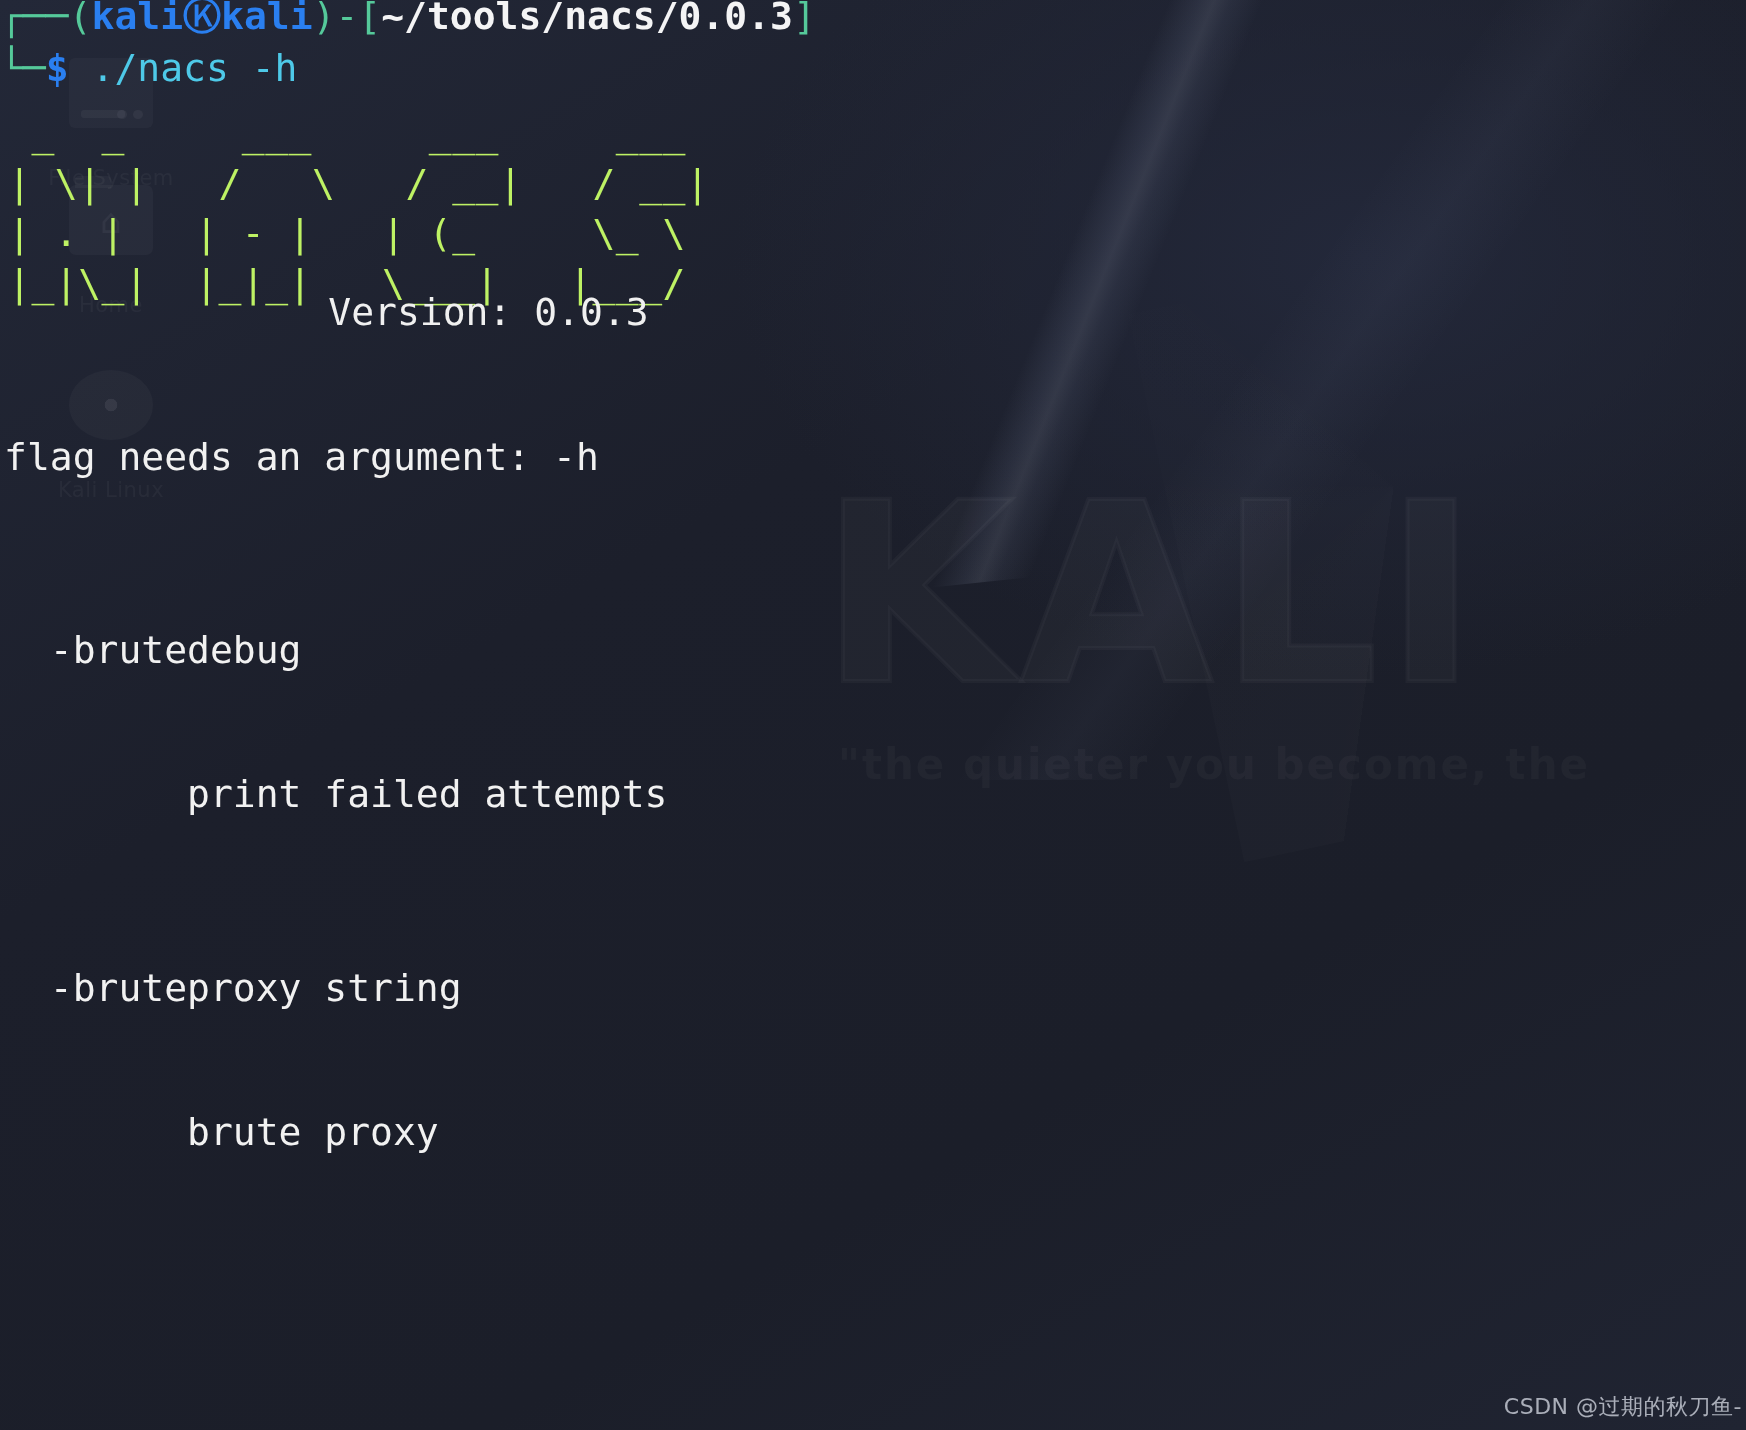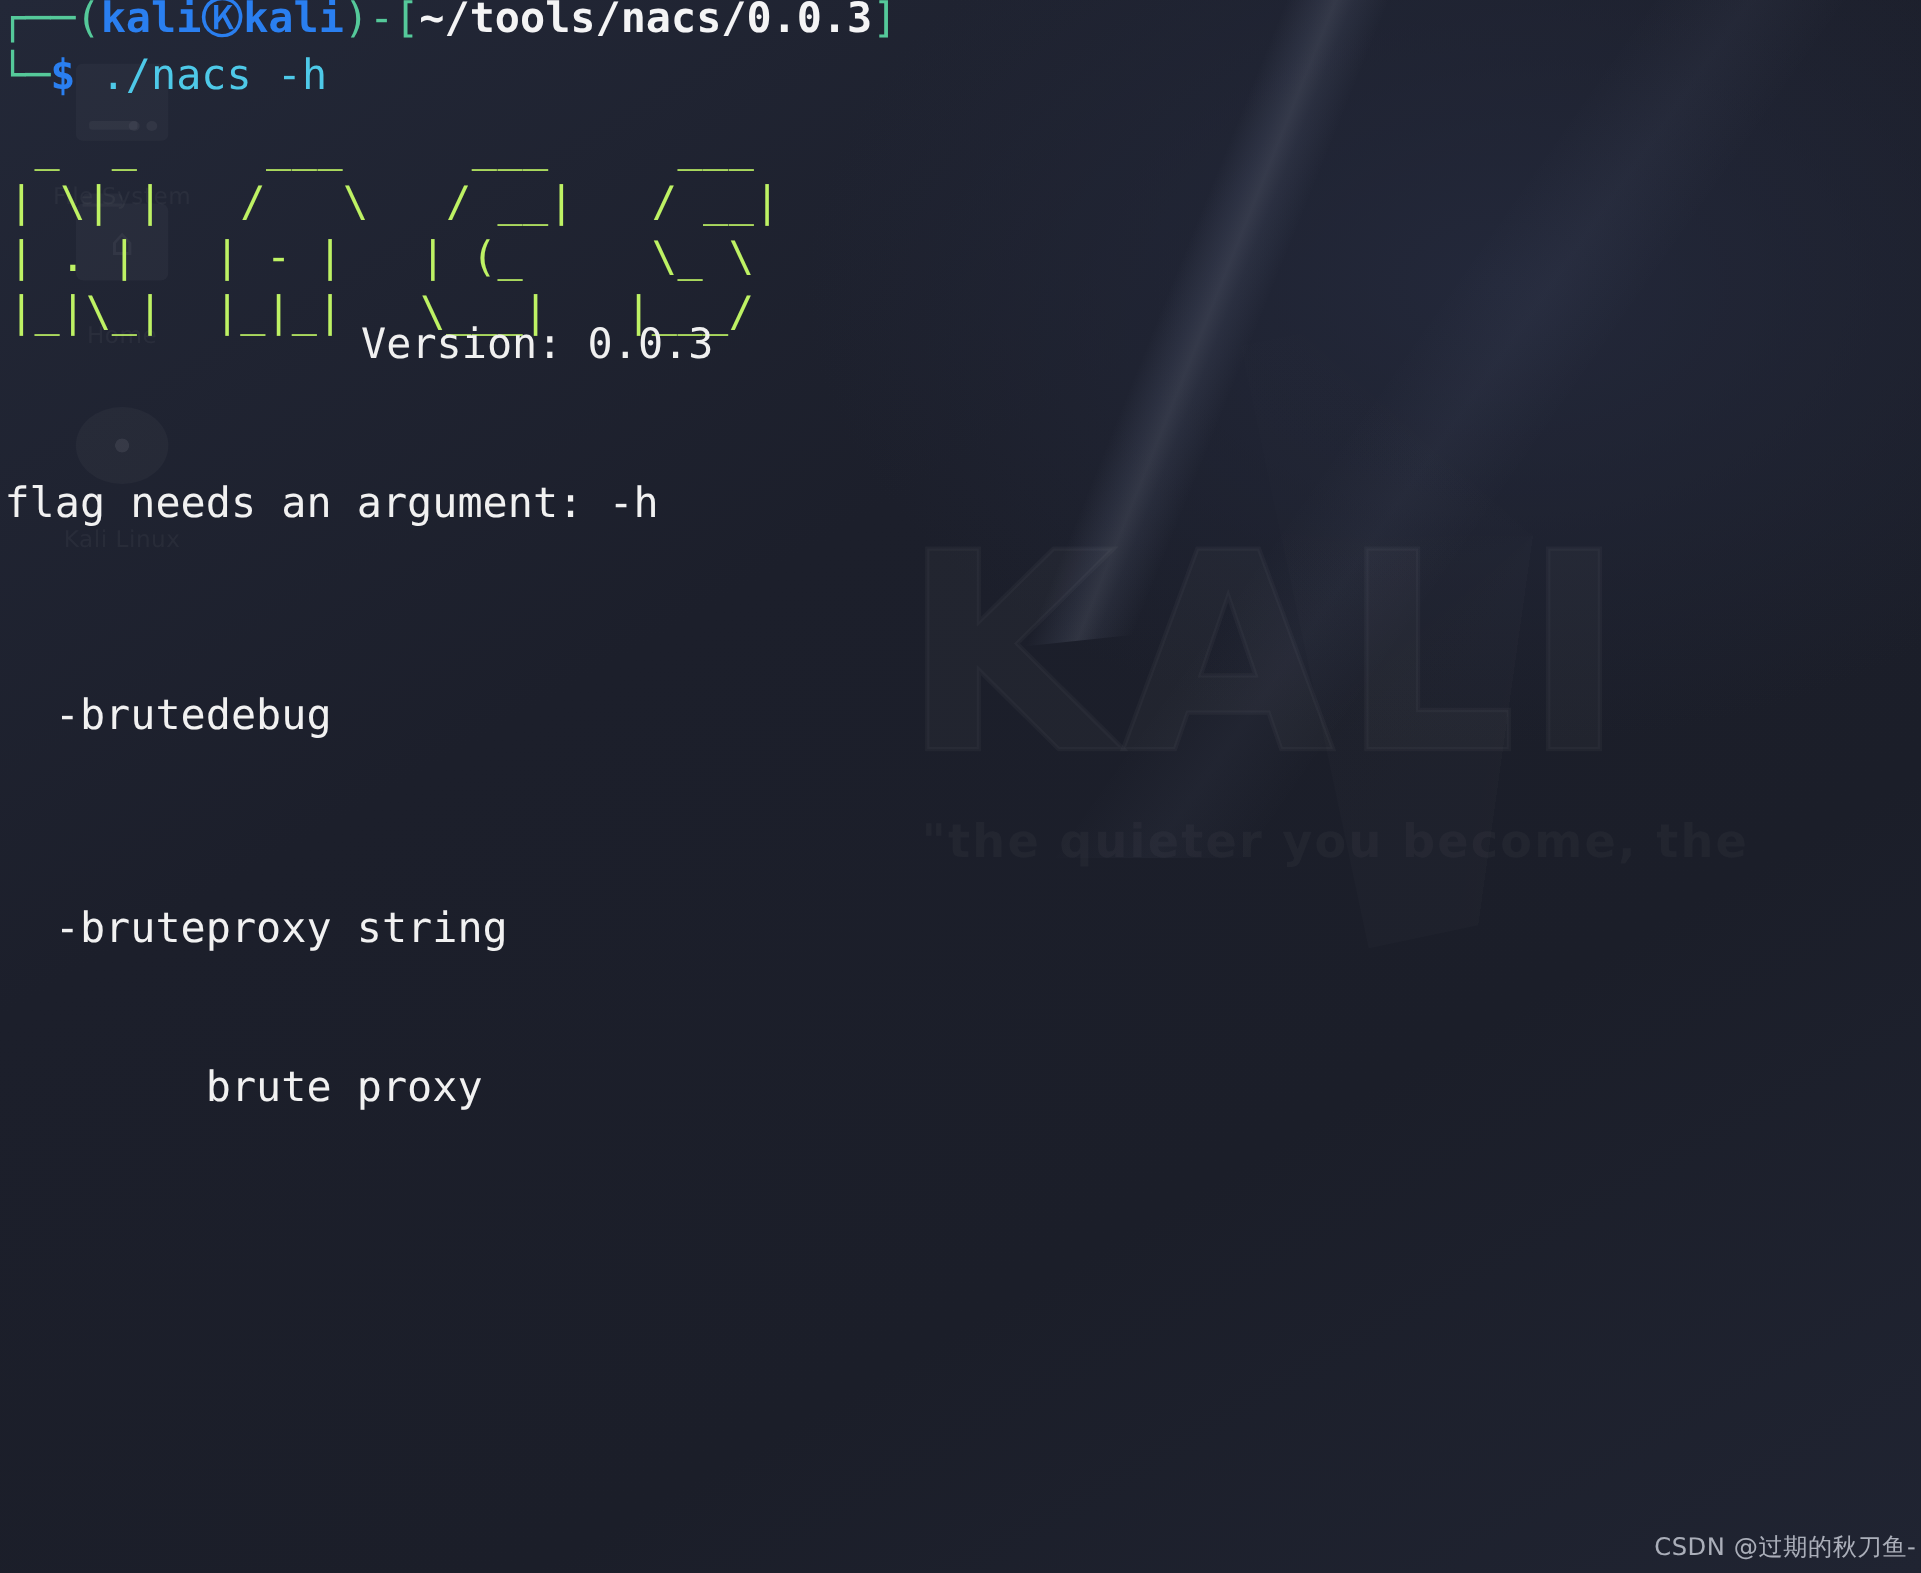--- a/index.html
+++ b/index.html
@@ -265,20 +265,21 @@
 |_|\_|  |_|_|   \___|   |___/</div>
 
   
   <div id="version">              Version: 0.0.3</div>
 
   
   <div id="body-text">
     <div class="line">flag needs an argument: -h</div>
 
     <div class="line">  -brutedebug</div>
+    <div class="line">        print failed attempts</div>
 
     <div class="line">  -bruteproxy string</div>
     <div class="line">        brute proxy</div>
 
     
     
 
     
     
 

